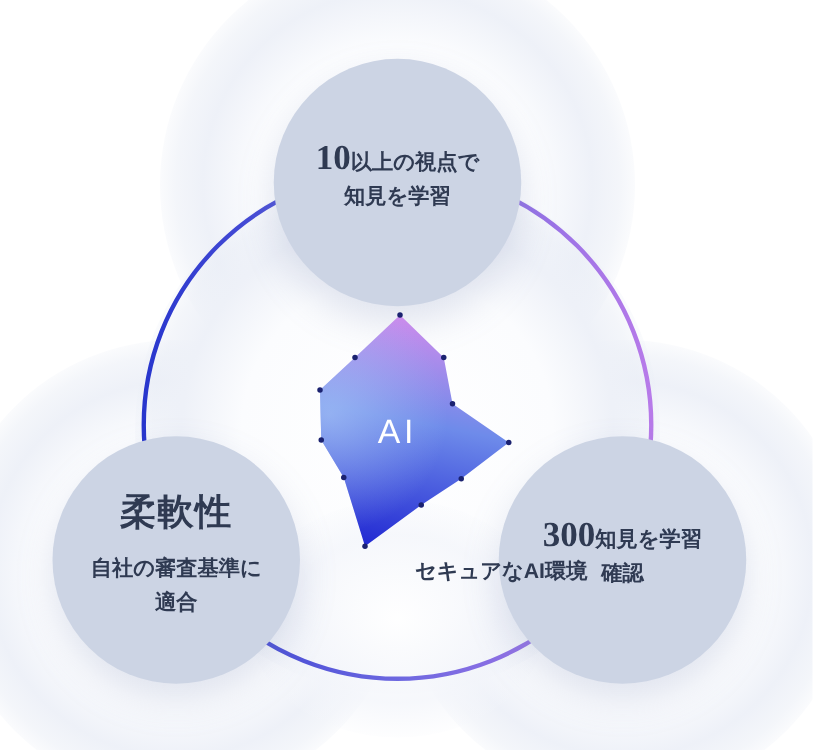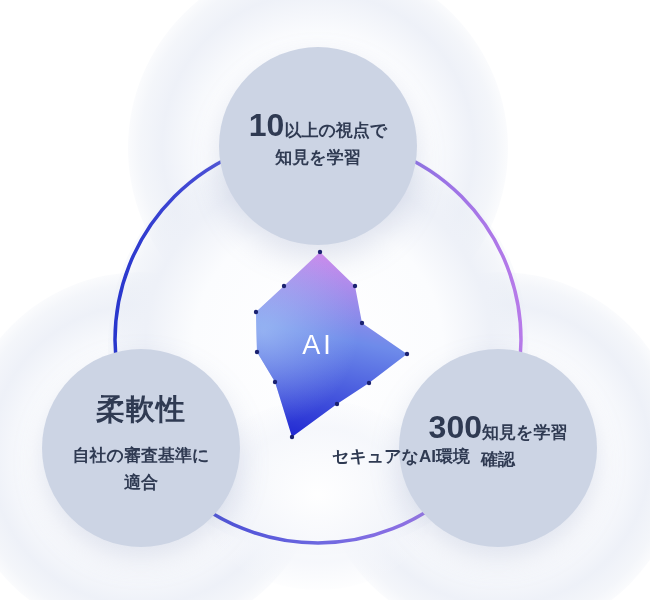--- a/index.html
+++ b/index.html
@@ -61,21 +61,21 @@
     line-height: 36px;
     margin-bottom: 10px;
   }
   .node-sub {
     text-align: center;
     color: var(--text-color);
     font-weight: 700;
     font-size: 17px;
   }
   .sub-line { display: block; line-height: 27px; white-space: nowrap; }
-  .big-num  { font-size: 32px; line-height: 27px; vertical-align: baseline; }
+  .big-num  { font-size: 28px; line-height: 27px; vertical-align: baseline; font-family: Liberation Serif, serif; }
 
   .poly-dot { fill: var(--dot-color); }
   .ai-label {
     fill: var(--ai-text);
     font-family: "Liberation Sans", "DejaVu Sans", sans-serif;
     font-size: 27px;
     font-weight: 500;
     letter-spacing: 3px;
   }
   .caption {

